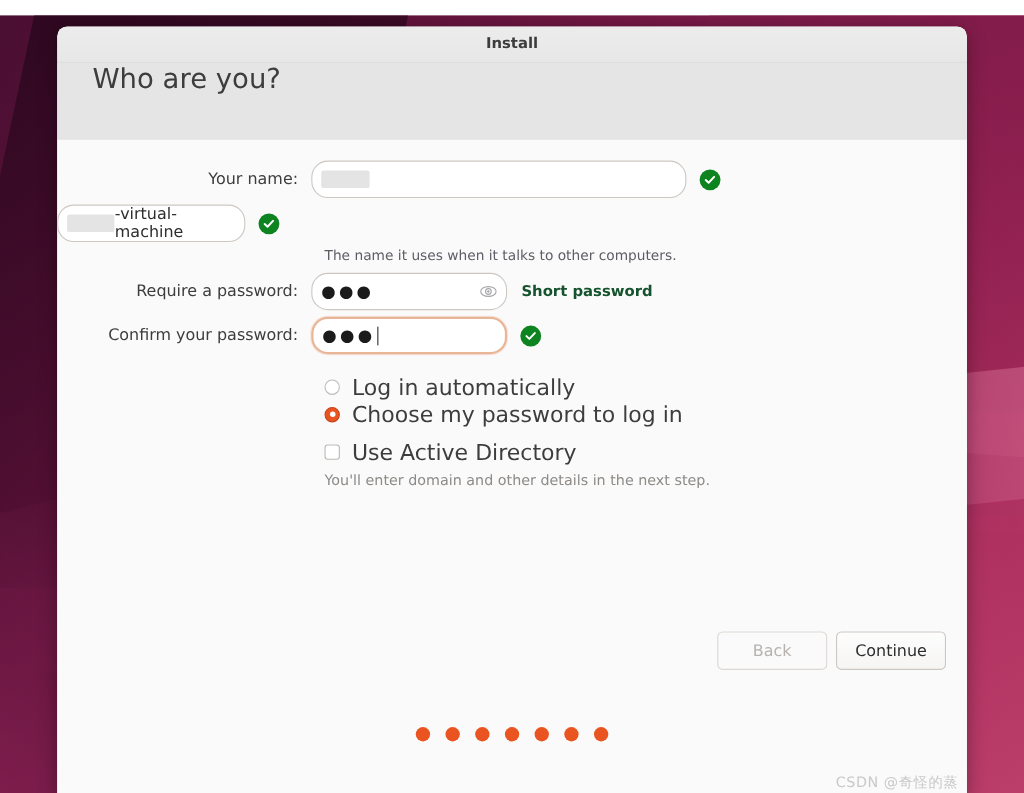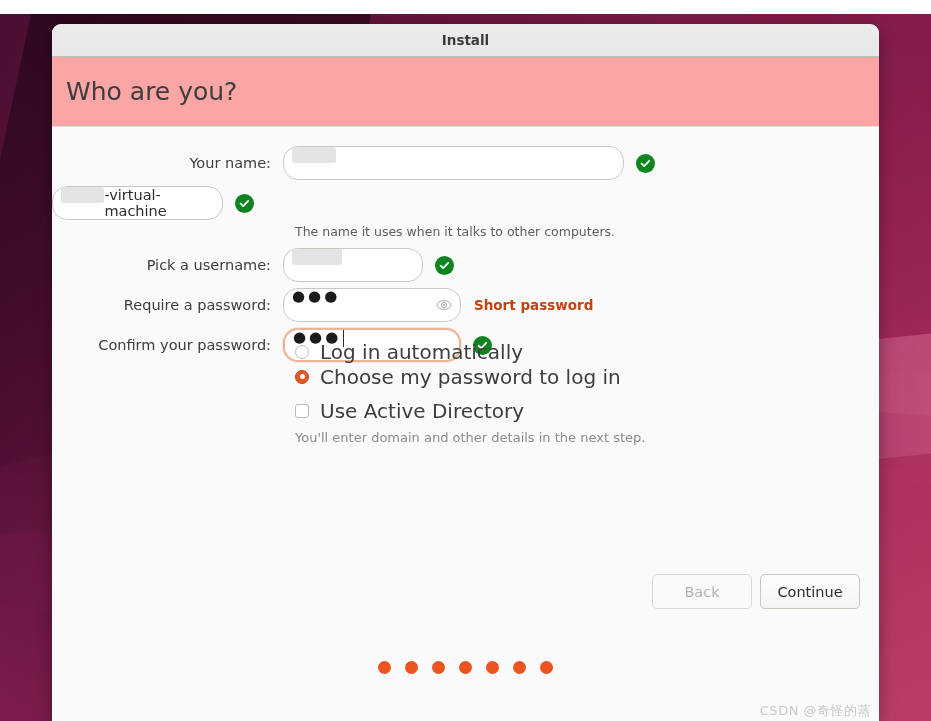--- a/index.html
+++ b/index.html
@@ -85,25 +85,25 @@
   }
   #title-bar .title-text {
     font-size: 13.5px;
     font-weight: bold;
     color: #3c3c3c;
   }
 
   #page-header {
     height: 70px;
     flex: none;
-    background: #fca5a5;
+    background: #e5e5e5;
     border-bottom: 1px solid #e2e0de;
     display: flex;
-    align-items: center;
-    padding-left: 14px;
+    align-items: flex-start;
+    padding-left: 32px;
   }
   #page-header .heading {
     font-size: 25px;
     color: #3d3d3d;
     font-weight: normal;
   }
 
   #content {
     flex: 1;
     position: relative;
@@ -129,20 +129,21 @@
     font-size: 14.5px;
     color: #3d3d3d;
     flex: none;
   }
   .fin {
     height: 34px;
     background: #ffffff;
     border: 1px solid #cdc7c2;
     border-radius: 15px;
     display: flex;
+    align-items: center;
     padding: 0 8px;
     font-size: 14.5px;
     color: #2d2d2d;
     position: relative;
   }
   .fin.focused {
     border: 2px solid #e8b696;
     box-shadow: 0 0 0 1px rgba(233,84,32,0.12);
   }
   .w-name   { width: 341px; }
@@ -194,21 +195,21 @@
     display: flex;
     align-items: center;
     justify-content: center;
   }
   .check svg { display: block; }
 
   .warn {
     margin-left: 13px;
     font-size: 13.5px;
     font-weight: bold;
-    color: #c2410c;
+    color: #14532d;
     flex: none;
   }
 
   .hint-row {
     display: flex;
     height: 20px;
     margin-bottom: 2px;
   }
   .hint-spacer { width: 231px; flex: none; }
   .hint-text {
@@ -365,31 +366,20 @@
               <path d="M1.6 5.6 L4.2 8.1 L9.2 2.8" stroke="#ffffff" stroke-width="1.8" fill="none" stroke-linecap="round" stroke-linejoin="round"></path>
             </svg>
           </div>
         </div>
 
         <div class="hint-row">
           <div class="hint-spacer"></div>
           <div class="hint-text">The name it uses when it talks to other computers.</div>
         </div>
 
-        <div class="frow">
-          <div class="flabel">Pick a username:</div>
-          <div class="fin w-user">
-            <span class="redact r-user"></span>
-          </div>
-          <div class="check">
-            <svg width="11" height="11" viewBox="0 0 11 11">
-              <path d="M1.6 5.6 L4.2 8.1 L9.2 2.8" stroke="#ffffff" stroke-width="1.8" fill="none" stroke-linecap="round" stroke-linejoin="round"></path>
-            </svg>
-          </div>
-        </div>
 
         <div class="frow">
           <div class="flabel">Require a password:</div>
           <div class="fin w-pass">
             <span class="dots">●●●</span>
             <span class="eye-icon">
               <svg width="16" height="16" viewBox="0 0 16 16">
                 <ellipse cx="8" cy="8" rx="7" ry="4.4" fill="none" stroke="#5e5c64" stroke-width="1"></ellipse>
                 <circle cx="8" cy="8" r="2.6" fill="none" stroke="#5e5c64" stroke-width="1"></circle>
                 <circle cx="8" cy="8" r="1.1" fill="#5e5c64"></circle>

